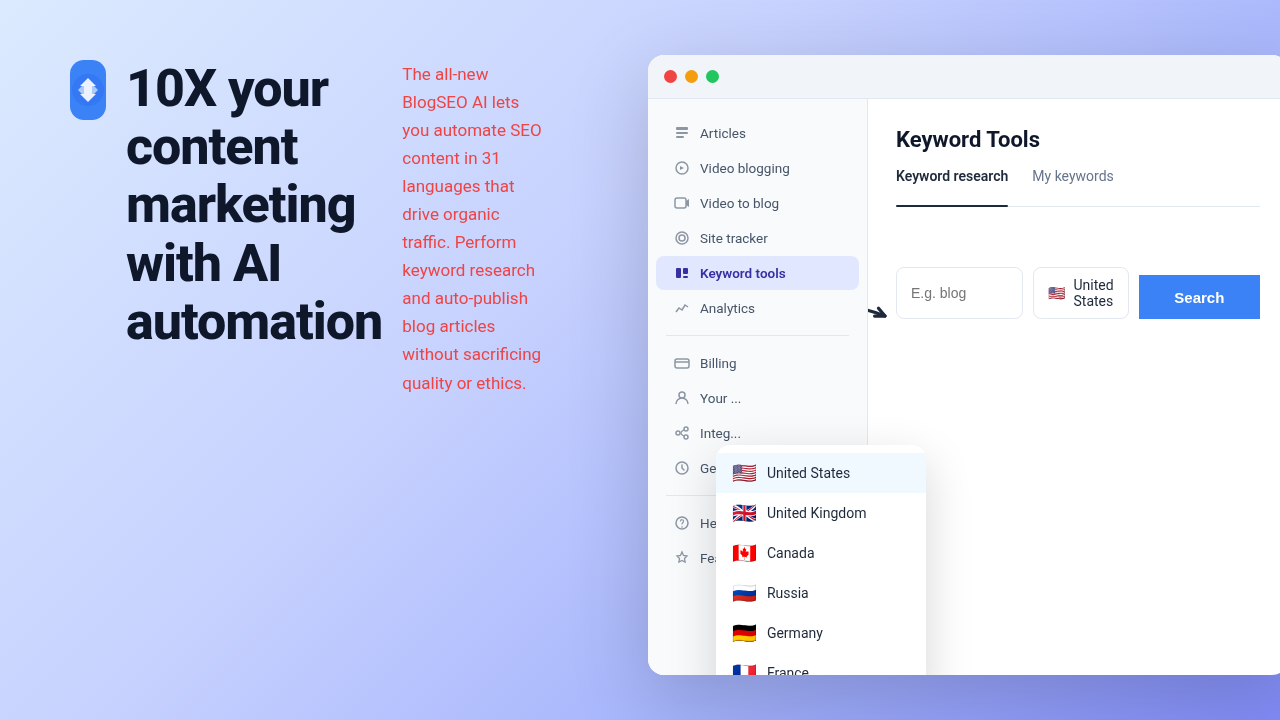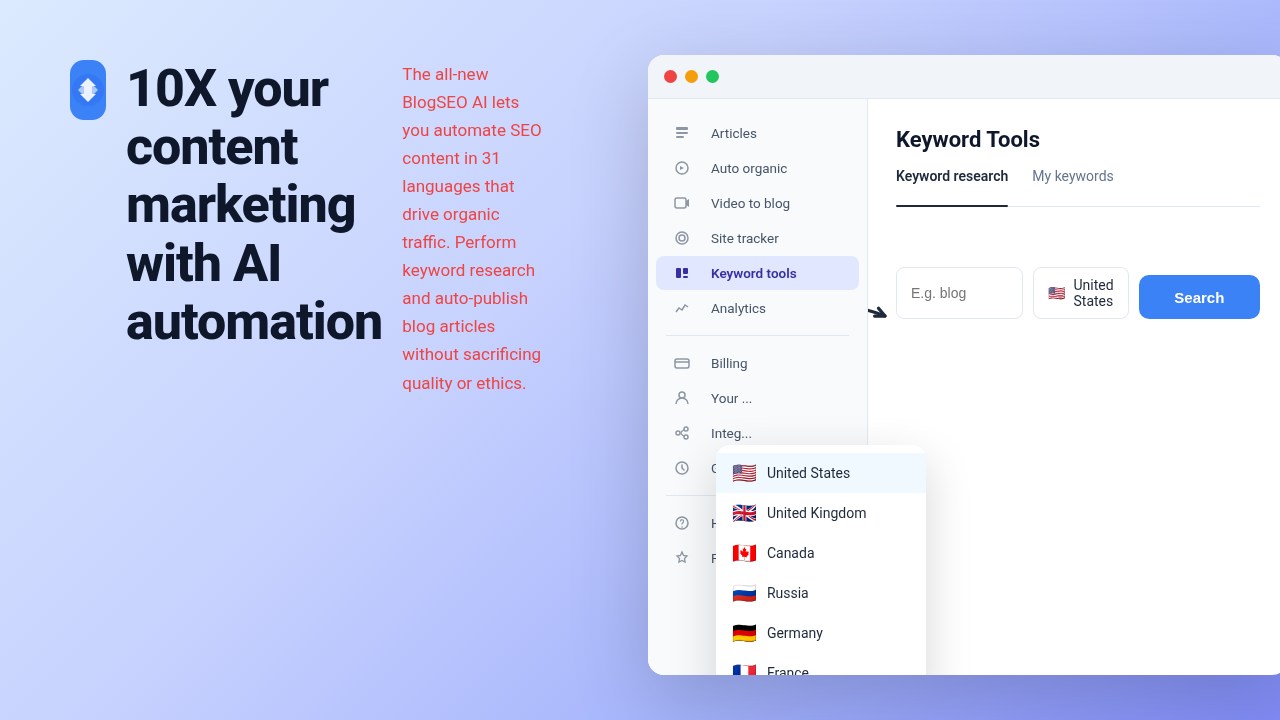--- a/index.html
+++ b/index.html
@@ -98,21 +98,21 @@
       width: 220px;
       background: #f8fafc;
       border-right: 1px solid #e2e8f0;
       padding: 16px 0;
       flex-shrink: 0;
     }
 
     .nav-item {
       display: flex;
       align-items: flex-end;
-      gap: 21px;
+      gap: 10px;
       padding: 9px 18px;
       font-size: 13.5px;
       color: #475569;
       cursor: pointer;
       border-radius: 8px;
       margin: 1px 8px;
       transition: background 0.15s;
     }
 
     .nav-item.active {
@@ -202,21 +202,21 @@
 
     .search-btn {
       display: block;
       width: 100%;
       padding: 11px;
       background: #3b82f6;
       color: #fff;
       font-size: 15px;
       font-weight: 600;
       border: none;
-      border-radius: 10px;
+      border-radius: 0;
       cursor: pointer;
       margin-top: 8px;
       text-align: center;
     }
 
     
     .arrow-annotation {
       position: absolute;
       top: 148px;
       left: 20px;
@@ -303,21 +303,21 @@
             <rect x="2" y="7" width="12" height="2" rx="1"></rect>
             <rect x="2" y="11" width="8" height="2" rx="1"></rect>
           </svg>
         <span>Articles</span>
       </div>
       <div class="nav-item">
         <svg class="nav-icon" viewBox="0 0 16 16" fill="currentColor">
             <circle cx="8" cy="8" r="6" stroke="currentColor" stroke-width="1.5" fill="none"></circle>
             <path d="M6 6l4 2-4 2V6z"></path>
           </svg>
-        <span>Auto organic</span>
+        <span>Video blogging</span>
       </div>
       <div class="nav-item">
         <svg class="nav-icon" viewBox="0 0 16 16" fill="currentColor">
             <rect x="1" y="3" width="11" height="10" rx="2" fill="none" stroke="currentColor" stroke-width="1.5"></rect>
             <path d="M12 6l3-2v8l-3-2V6z"></path>
           </svg>
         <span>Video to blog</span>
       </div>
       <div class="nav-item">
         <svg class="nav-icon" viewBox="0 0 16 16" fill="currentColor">

